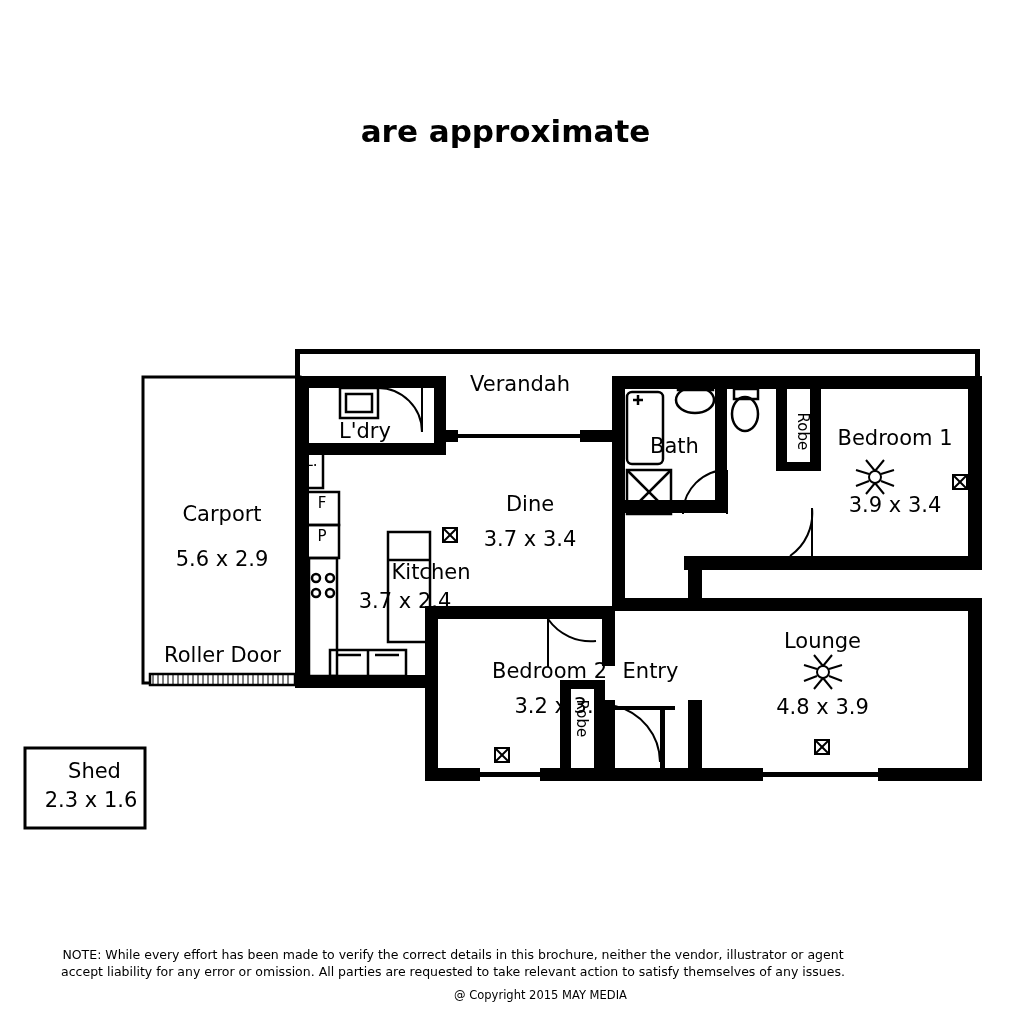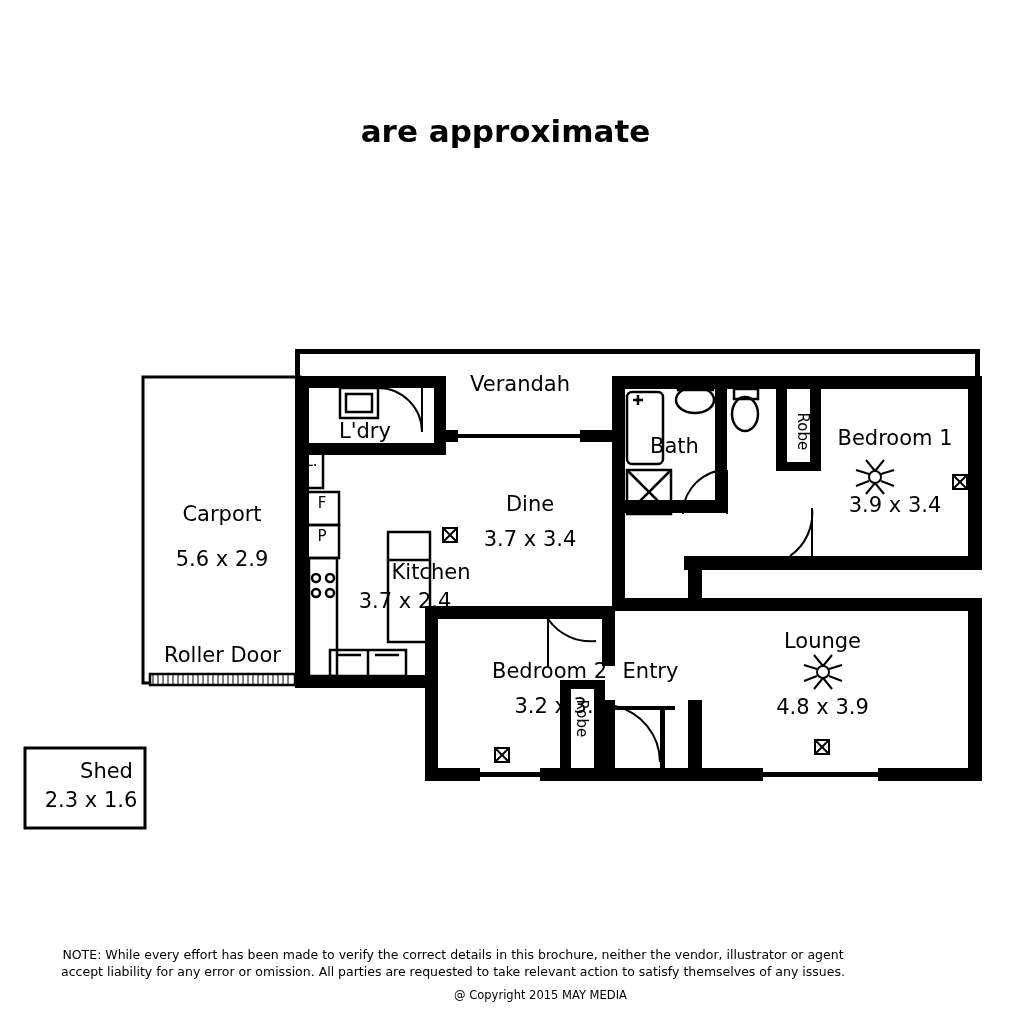--- a/index.html
+++ b/index.html
@@ -260,21 +260,21 @@
 <div class="lbl room" style="left:440px; top:528px; width:180px;">3.7 x 3.4</div>
 
 <div class="lbl room" style="left:307px; top:561px; width:190px;padding-left:29px;">Kitchen</div>
 <div class="lbl room" style="left:310px; top:590px; width:190px;">3.7 x 2.4</div>
 
 <div class="lbl room" style="left:122px; top:503px; width:200px;">Carport</div>
 <div class="lbl room" style="left:122px; top:548px; width:200px;">5.6 x 2.9</div>
 
 <div class="lbl room" style="left:140px; top:644px; width:165px;">Roller Door</div>
 
-<div class="lbl room" style="left:38px; top:760px; width:137px;text-align:center;">Shed</div>
+<div class="lbl room" style="left:26px; top:760px; width:137px;text-align:center;">Shed</div>
 <div class="lbl room" style="left:25px; top:789px; width:120px;margin-left:6px;">2.3 x 1.6</div>
 
 <div class="lbl room" style="left:432px; top:660px; width:175px;text-align:right;">Bedroom 2</div>
 <div class="lbl room" style="left:432px; top:695px; width:175px;text-align:right;">3.2 x 3.0</div>
 
 <div class="lbl small vert" style="left:532px; top:710px; width:100px; transform:rotate(90deg);">Robe</div>
 
 <div class="lbl room" style="left:608px; top:660px; width:85px;">Entry</div>
 
 <div class="lbl room" style="left:730px; top:630px; width:185px;">Lounge</div>

